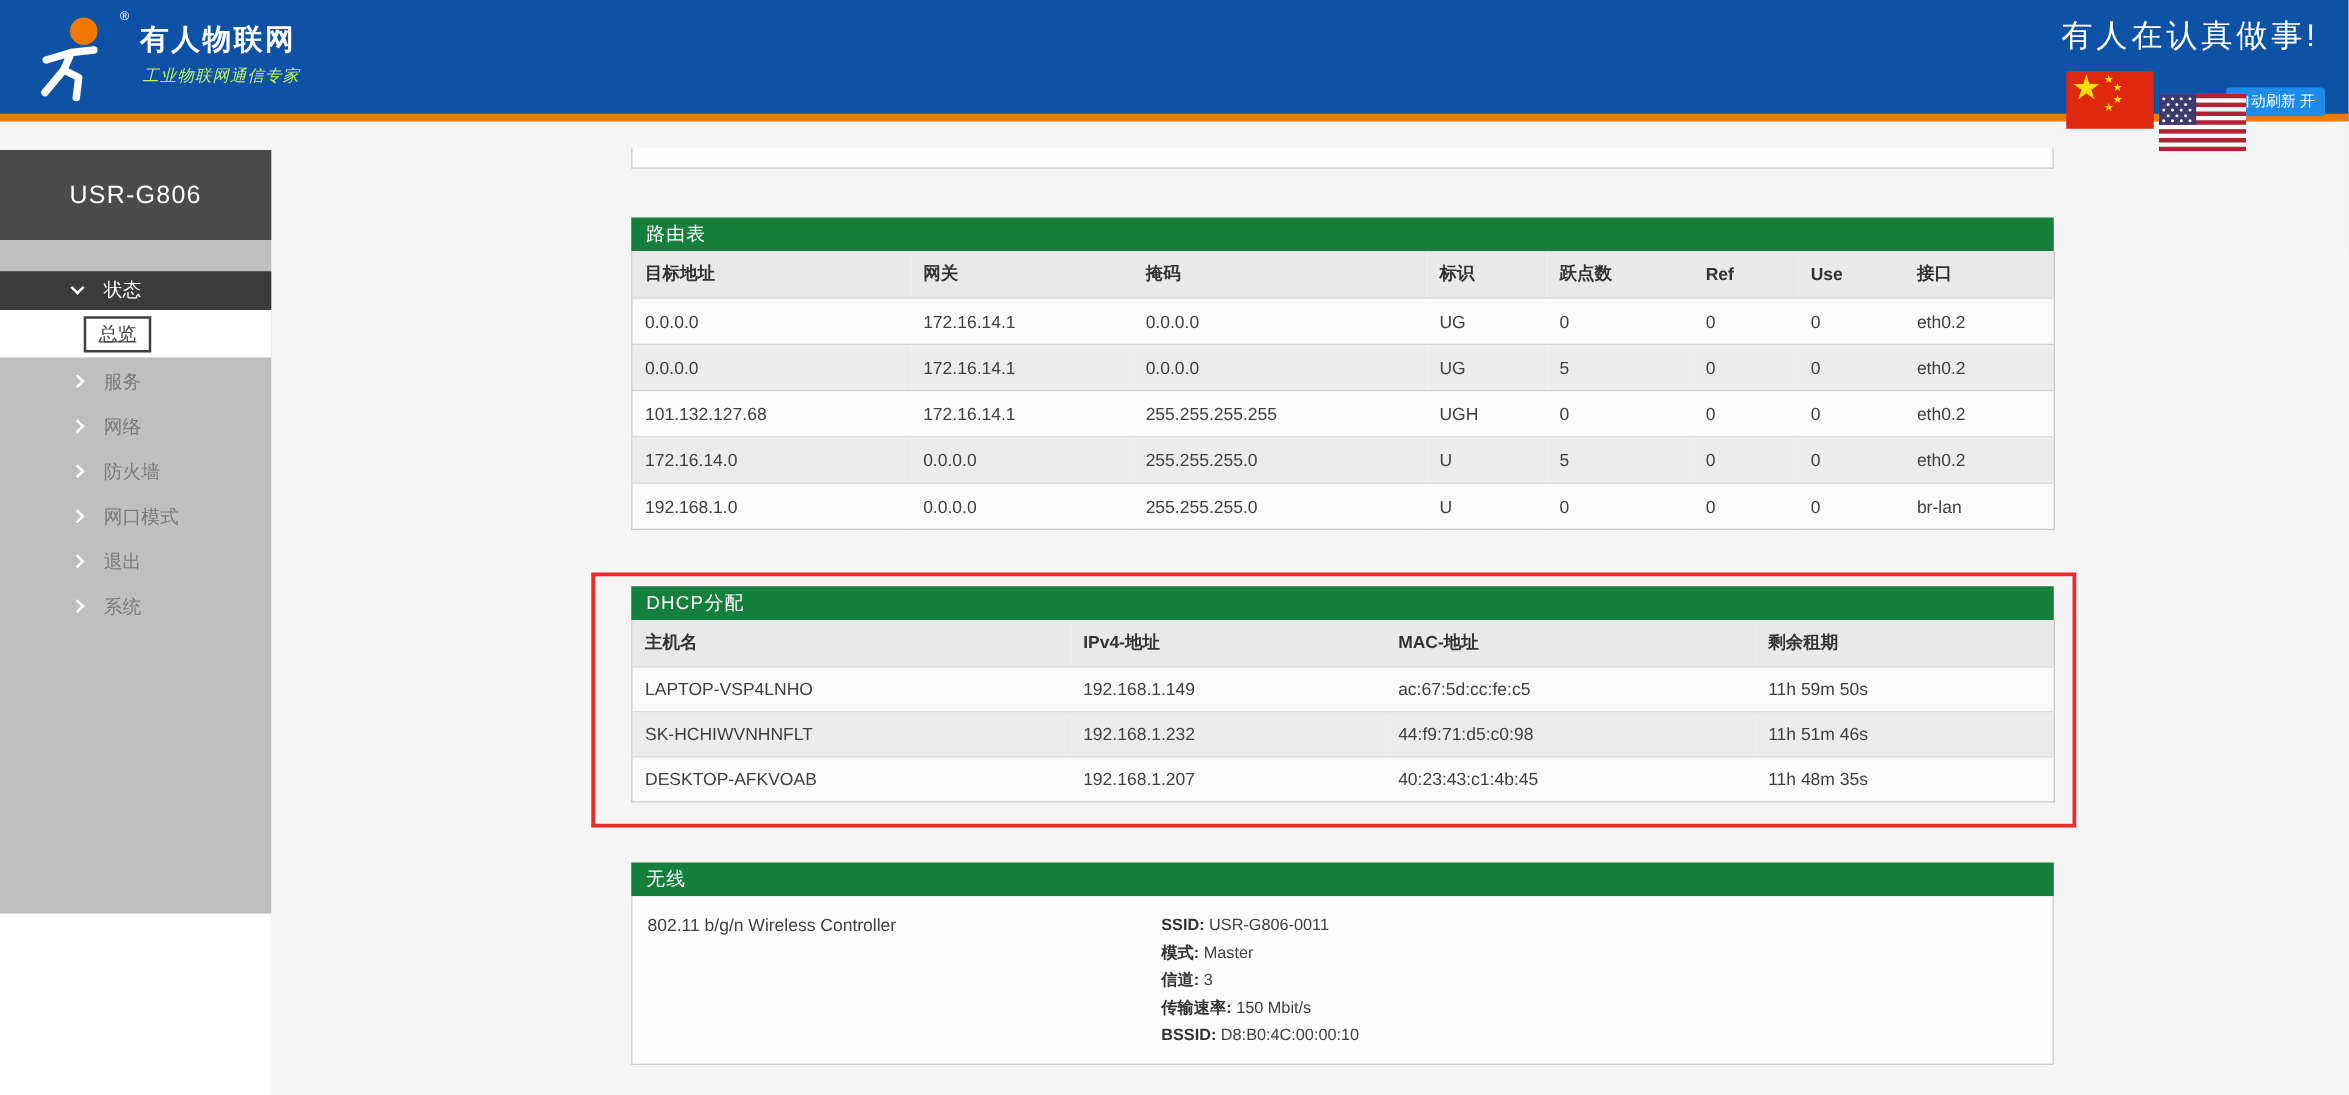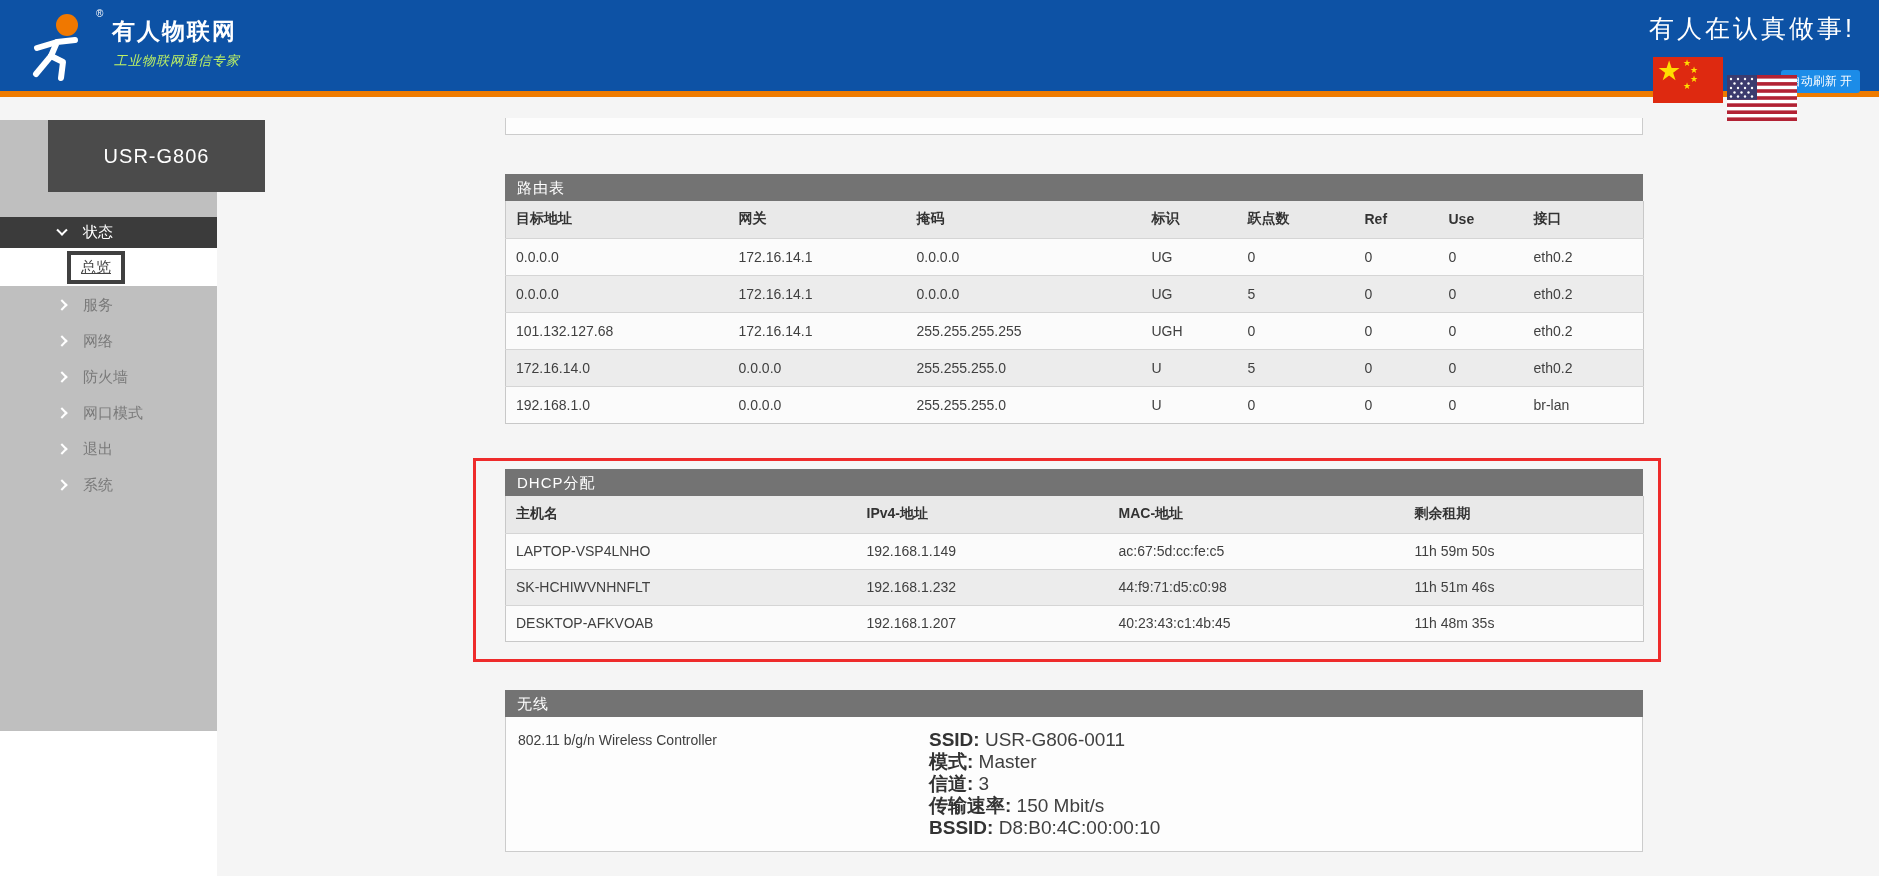--- a/index.html
+++ b/index.html
@@ -24,53 +24,53 @@
   .flag { position:absolute; z-index:3; }
   .flag-cn { left:1653px; top:57px; width:70px; height:46px; background:#de2910; overflow:hidden; }
   .flag-cn .big-star { position:absolute; left:4px; top:-2px; color:#ffde00; font-size:27px; }
   .flag-cn .s { position:absolute; color:#ffde00; font-size:9px; }
   .flag-us { left:1727px; top:75px; width:70px; height:46px; }
   
   .sidebar-bg { position:absolute; left:0; top:120px; width:217px; height:611px; background:#bfbfbf; }
   .sidebar-bottom { position:absolute; left:0; top:731px; width:217px; height:145px; background:#ffffff; }
   .device-block { position:absolute; left:0; top:120px; width:217px; height:72px;
                   background:#4b4b4b; color:#fff; font-size:20px;
-                  display:flex; align-items:center; justify-content:center; letter-spacing:1px;margin-left:48px; }
+                  display:flex; align-items:center; justify-content:center; letter-spacing:1px; }
   .nav-status { position:absolute; left:0; top:217px; width:217px; height:31px; background:#3b3b3b;
                 color:#fff; font-size:15px; display:flex; align-items:center; cursor:pointer; }
   .nav-overview { position:absolute; left:0; top:248px; width:217px; height:38px; background:#ffffff;
                   display:flex; align-items:center; }
-  .overview-box { margin-left:67px; border:4px solid #404040; padding:3px 10px; }
+  .overview-box { margin-left:67px; border:2px solid #404040; padding:3px 10px; }
   .overview-link { color:#444; font-size:15px; text-decoration:underline; cursor:pointer; }
   .nav-list { position:absolute; left:0; top:287px; width:223px; }
   .nav-item { height:36px; display:flex; align-items:center; color:#7a7a7a; font-size:15px; cursor:pointer; }
   .chev { display:inline-block; width:8px; height:8px; border-right:2px solid #fff; border-bottom:2px solid #fff; }
   .chev-down { margin:0 17px 0 58px; transform:rotate(45deg) translate(-2px,-2px); }
   .chev-right { margin:0 17px 0 58px; transform:rotate(-45deg); }
   
   .remnant-box { position:absolute; left:505px; top:118px; width:1138px; height:17px;
                  background:#fdfdfd; border:1px solid #cccccc; border-top:none; }
   .section { position:absolute; left:505px; width:1138px; }
-  .section-bar { height:27px; background:#737373; color:#fff; font-size:15px;
+  .section-bar { height:27px; background:#15803d; color:#fff; font-size:15px;
                  line-height:27px; padding-left:12px; letter-spacing:1px; }
   table { border-collapse:collapse; table-layout:fixed; width:1138px; background:#fbfbfb;
           border:1px solid #c8c8c8; border-top:none; }
   th { background:#e9e9e9; font-weight:bold; color:#333; text-align:left; }
   th, td { padding:0 10px; font-size:14px; border-bottom:1px solid #d5d5d5; white-space:nowrap; overflow:hidden; }
   #routing-table th { height:37px; } #routing-table td { height:37px; }
   #dhcp-table th { height:37px; } #dhcp-table td { height:36px; }
   tr.alt td { background:#ececec; }
   tr:last-child td { border-bottom:none; }
   .red-annotation { position:absolute; left:473px; top:458px; width:1188px; height:204px;
                     border:3px solid #ee2b2b; z-index:5; pointer-events:none; }
   .wifi-body { position:relative; height:135px; background:#fdfdfd;
                border:1px solid #cccccc; border-top:none; }
   .wifi-controller { position:absolute; left:12px; top:15px; font-size:14px; color:#404040; }
   .wifi-details { position:absolute; left:423px; top:12px; }
-  .wifi-row { line-height:22px; font-size:19px; color:#404040; }
+  .wifi-row { line-height:22px; font-size:13px; color:#404040; }
   .wifi-row b { color:#333; }
 </style>
 </head>
 <body>
 
 <div id="app">
 
   <div class="header">
     <div class="logo-wrap">
       <svg width="64" height="72" viewBox="0 0 64 72">

